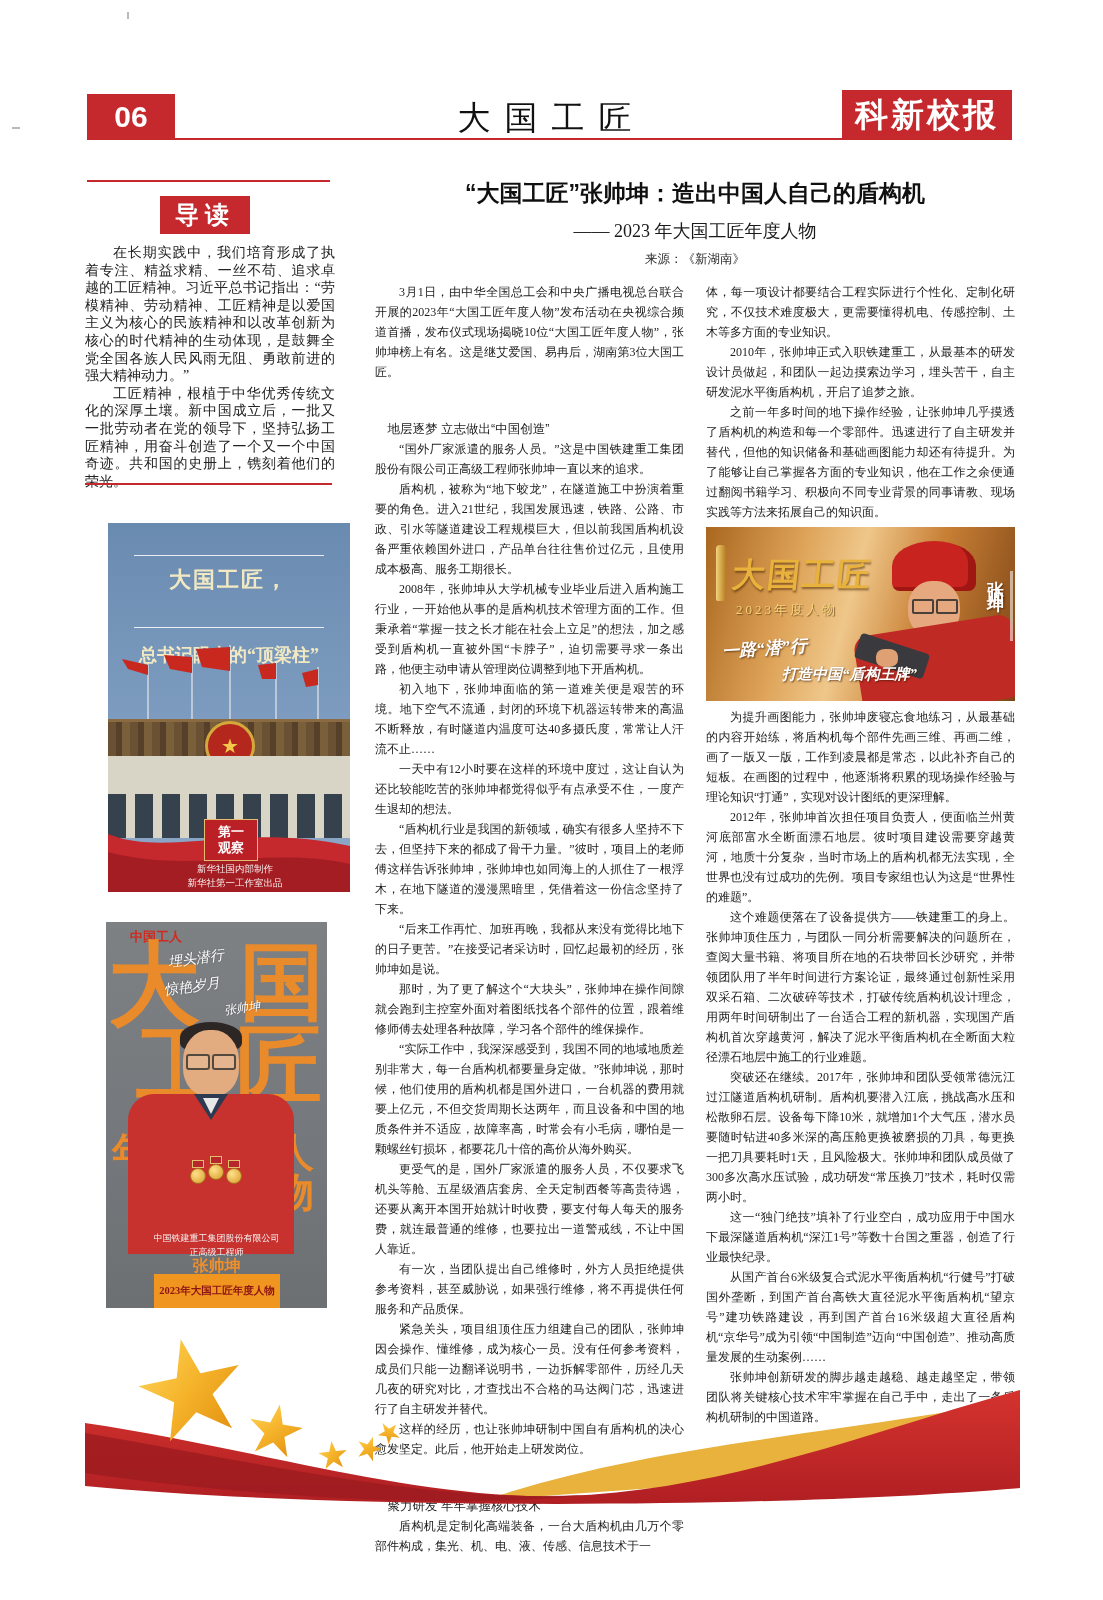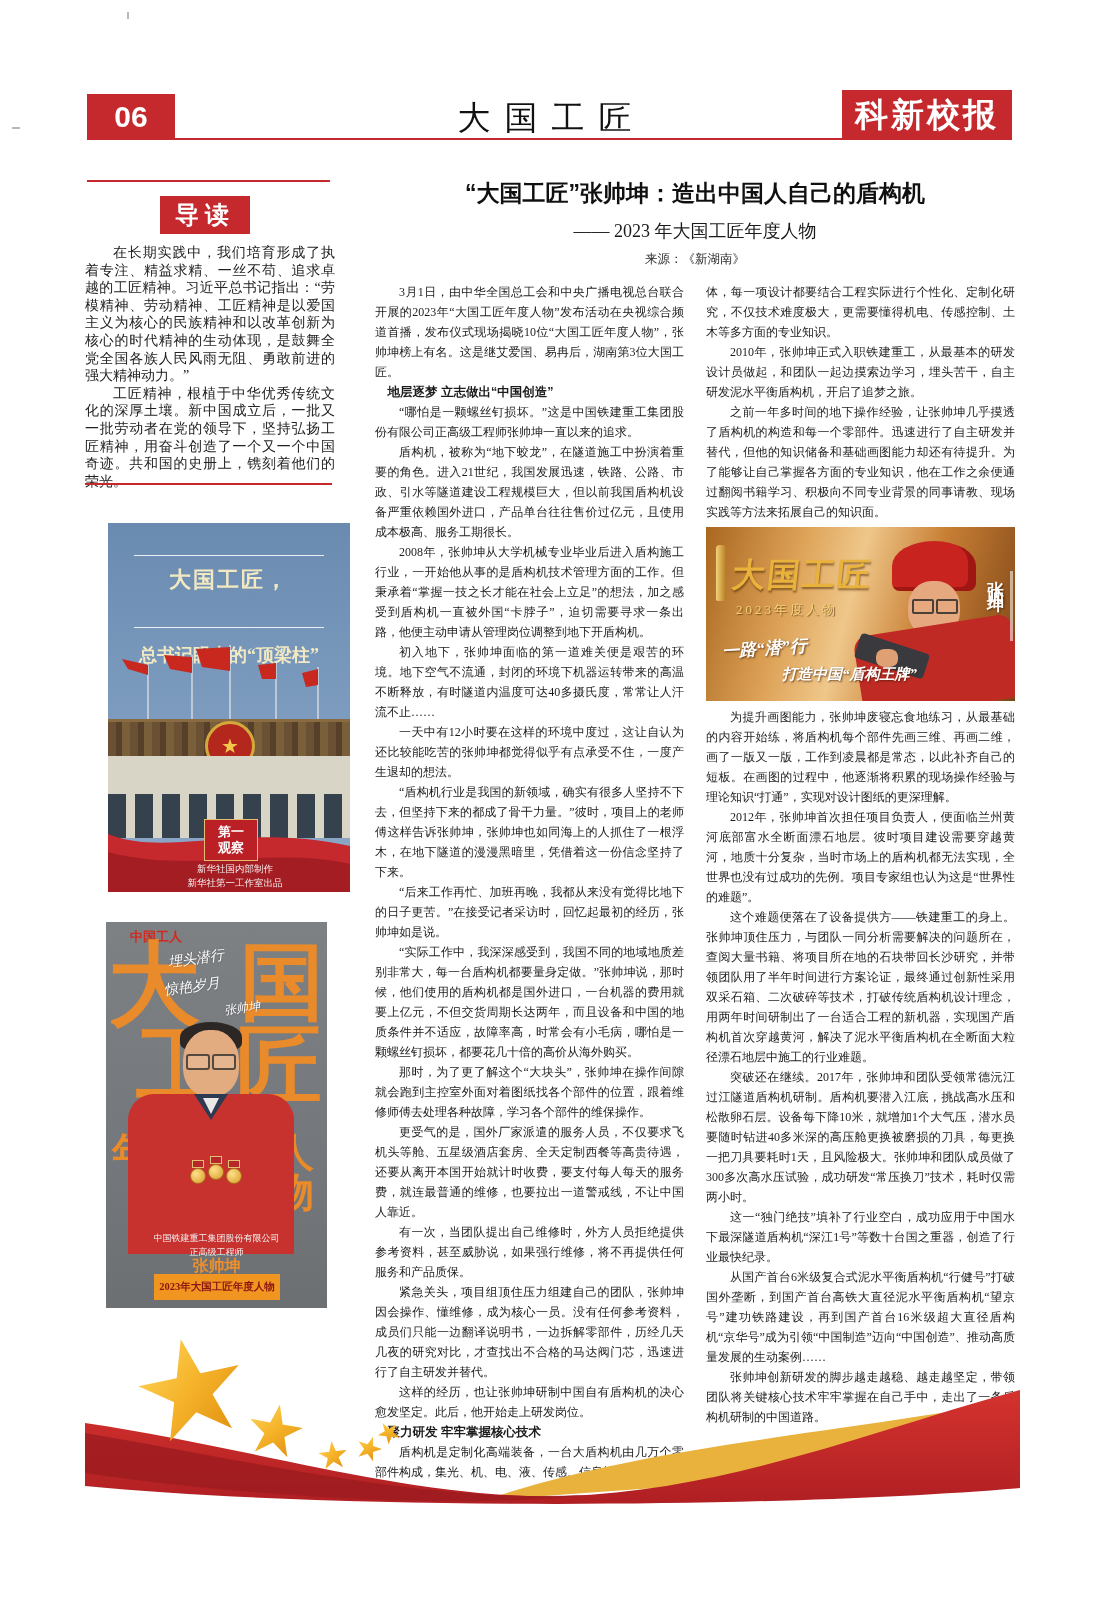--- a/index.html
+++ b/index.html
@@ -66,31 +66,31 @@
     border-radius:26px 26px 0 0;}
   .p2-collar{position:absolute;left:88px;top:172px;width:34px;height:26px;background:#2d3a52;
     clip-path:polygon(0 0,100% 0,50% 100%);}
   .p2-shirt{position:absolute;left:97px;top:176px;width:16px;height:16px;background:#e8e8e8;
     clip-path:polygon(0 0,100% 0,50% 100%);}
   .p2-medal{position:absolute;width:14px;height:14px;border-radius:50%;
     background:radial-gradient(circle at 35% 35%,#ffe08a,#d79a28);border:1px solid #a8731c;}
   .p2-ribbonbar{position:absolute;width:10px;height:6px;background:#b8252b;border:1px solid #e0c070;}
   .p2-small{position:absolute;left:0;right:0;text-align:center;color:#f2f2f2;font-size:9px;}
   .p2-name{position:absolute;left:0;right:0;text-align:center;color:#ef8f2a;font-size:16px;font-weight:bold;}
-  .p2-award{position:absolute;left:48px;top:352px;width:126px;height:26px;background:#f0951f;
+  .p2-award{position:absolute;left:48px;top:352px;width:126px;height:34px;background:#f0951f;
     color:#8d1414;font-size:10.5px;font-weight:bold;display:flex;align-items:center;justify-content:center;}
   
   .a-title{left:375px;top:178px;width:640px;text-align:center;
     font-family:"Liberation Sans",sans-serif;font-size:23px;font-weight:bold;color:#101010;}
   .a-sub{left:375px;top:219px;width:640px;text-align:center;font-size:18px;color:#1a1a1a;}
   .a-src{left:375px;top:251px;width:640px;text-align:center;font-size:12.5px;color:#2a2a2a;}
   .cols{left:375px;top:282px;width:640px;display:flex;gap:22px;}
   .col{width:309px;}
   .col p{margin:0;font-size:12px;line-height:20px;text-align:justify;text-indent:2em;color:#1c1c1c;}
-  .col p.sub{font-family:"Liberation Sans",sans-serif;font-weight:bold;font-size:12.5px;text-indent:1em;}
+  .col p.sub{font-family:"Liberation Sans",sans-serif;font-weight:normal;font-size:12.5px;text-indent:1em;margin-top:37px;}
   .col p.cont{text-indent:0;}
   
   .tvphoto{position:relative;width:309px;height:174px;margin:5px 0 6px 0;overflow:hidden;
     background:linear-gradient(105deg,#a9661f 0%,#dda257 28%,#efc78a 46%,#c87f35 68%,#7d4516 100%);}
   .tv-trophy{position:absolute;left:10px;top:18px;width:10px;height:56px;
     background:linear-gradient(90deg,#f4d27d,#b57d1d);border-radius:4px 4px 2px 2px;}
   .tv-brand{position:absolute;left:26px;top:26px;font-size:33px;font-weight:bold;color:#e9b23c;
     transform:skewX(-6deg);text-shadow:1px 2px 2px rgba(70,35,0,.55);letter-spacing:2px;}
   .tv-year{position:absolute;left:30px;top:74px;font-size:13px;color:#f5d27a;letter-spacing:3px;
     text-shadow:1px 1px 1px rgba(70,35,0,.6);}
@@ -201,29 +201,29 @@
 </div>
 
 <div class="abs a-title">“大国工匠”张帅坤：造出中国人自己的盾构机</div>
 <div class="abs a-sub">—— 2023 年大国工匠年度人物</div>
 <div class="abs a-src">来源：《新湖南》</div>
 
 <div class="abs cols">
   <div class="col">
     <p>3月1日，由中华全国总工会和中央广播电视总台联合开展的2023年“大国工匠年度人物”发布活动在央视综合频道首播，发布仪式现场揭晓10位“大国工匠年度人物”，张帅坤榜上有名。这是继艾爱国、易冉后，湖南第3位大国工匠。</p>
     <p class="sub">地层逐梦  立志做出“中国创造”</p>
-    <p>“哪怕是一颗螺丝钉损坏。”这是中国铁建重工集团股份有限公司正高级工程师张帅坤一直以来的追求。</p>
+    <p>“国外厂家派遣的服务人员。”这是中国铁建重工集团股份有限公司正高级工程师张帅坤一直以来的追求。</p>
     <p>盾构机，被称为“地下蛟龙”，在隧道施工中扮演着重要的角色。进入21世纪，我国发展迅速，铁路、公路、市政、引水等隧道建设工程规模巨大，但以前我国盾构机设备严重依赖国外进口，产品单台往往售价过亿元，且使用成本极高、服务工期很长。</p>
     <p>2008年，张帅坤从大学机械专业毕业后进入盾构施工行业，一开始他从事的是盾构机技术管理方面的工作。但秉承着“掌握一技之长才能在社会上立足”的想法，加之感受到盾构机一直被外国“卡脖子”，迫切需要寻求一条出路，他便主动申请从管理岗位调整到地下开盾构机。</p>
     <p>初入地下，张帅坤面临的第一道难关便是艰苦的环境。地下空气不流通，封闭的环境下机器运转带来的高温不断释放，有时隧道内温度可达40多摄氏度，常常让人汗流不止……</p>
     <p>一天中有12小时要在这样的环境中度过，这让自认为还比较能吃苦的张帅坤都觉得似乎有点承受不住，一度产生退却的想法。</p>
     <p>“盾构机行业是我国的新领域，确实有很多人坚持不下去，但坚持下来的都成了骨干力量。”彼时，项目上的老师傅这样告诉张帅坤，张帅坤也如同海上的人抓住了一根浮木，在地下隧道的漫漫黑暗里，凭借着这一份信念坚持了下来。</p>
     <p>“后来工作再忙、加班再晚，我都从来没有觉得比地下的日子更苦。”在接受记者采访时，回忆起最初的经历，张帅坤如是说。</p>
+    <p>那时，为了更了解这个“大块头”，张帅坤在操作间隙就会跑到主控室外面对着图纸找各个部件的位置，跟着维修师傅去处理各种故障，学习各个部件的维保操作。</p>
     <p>“实际工作中，我深深感受到，我国不同的地域地质差别非常大，每一台盾构机都要量身定做。”张帅坤说，那时候，他们使用的盾构机都是国外进口，一台机器的费用就要上亿元，不但交货周期长达两年，而且设备和中国的地质条件并不适应，故障率高，时常会有小毛病，哪怕是一颗螺丝钉损坏，都要花几十倍的高价从海外购买。</p>
-    <p>那时，为了更了解这个“大块头”，张帅坤在操作间隙就会跑到主控室外面对着图纸找各个部件的位置，跟着维修师傅去处理各种故障，学习各个部件的维保操作。</p>
     <p>更受气的是，国外厂家派遣的服务人员，不仅要求飞机头等舱、五星级酒店套房、全天定制西餐等高贵待遇，还要从离开本国开始就计时收费，要支付每人每天的服务费，就连最普通的维修，也要拉出一道警戒线，不让中国人靠近。</p>
     <p>有一次，当团队提出自己维修时，外方人员拒绝提供参考资料，甚至威胁说，如果强行维修，将不再提供任何服务和产品质保。</p>
     <p>紧急关头，项目组顶住压力组建自己的团队，张帅坤因会操作、懂维修，成为核心一员。没有任何参考资料，成员们只能一边翻译说明书，一边拆解零部件，历经几天几夜的研究对比，才查找出不合格的马达阀门芯，迅速进行了自主研发并替代。</p>
     <p>这样的经历，也让张帅坤研制中国自有盾构机的决心愈发坚定。此后，他开始走上研发岗位。</p>
     <p class="sub">聚力研发  牢牢掌握核心技术</p>
     <p>盾构机是定制化高端装备，一台大盾构机由几万个零部件构成，集光、机、电、液、传感、信息技术于一</p>
   </div>
   <div class="col">
     <p class="cont">体，每一项设计都要结合工程实际进行个性化、定制化研究，不仅技术难度极大，更需要懂得机电、传感控制、土木等多方面的专业知识。</p>
     <p>2010年，张帅坤正式入职铁建重工，从最基本的研发设计员做起，和团队一起边摸索边学习，埋头苦干，自主研发泥水平衡盾构机，开启了追梦之旅。</p>

